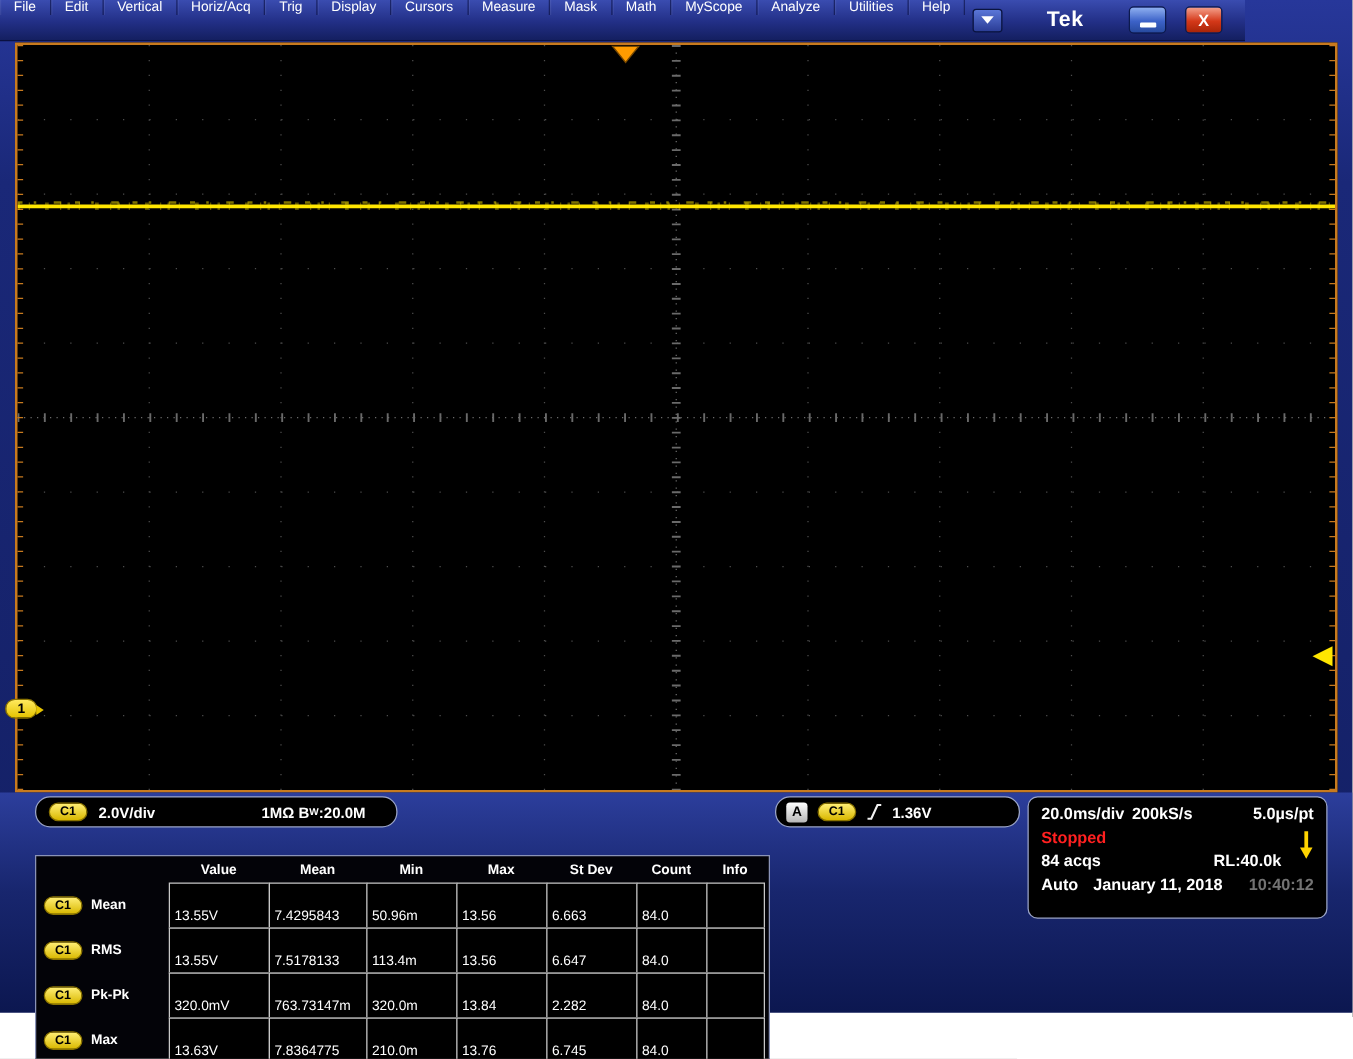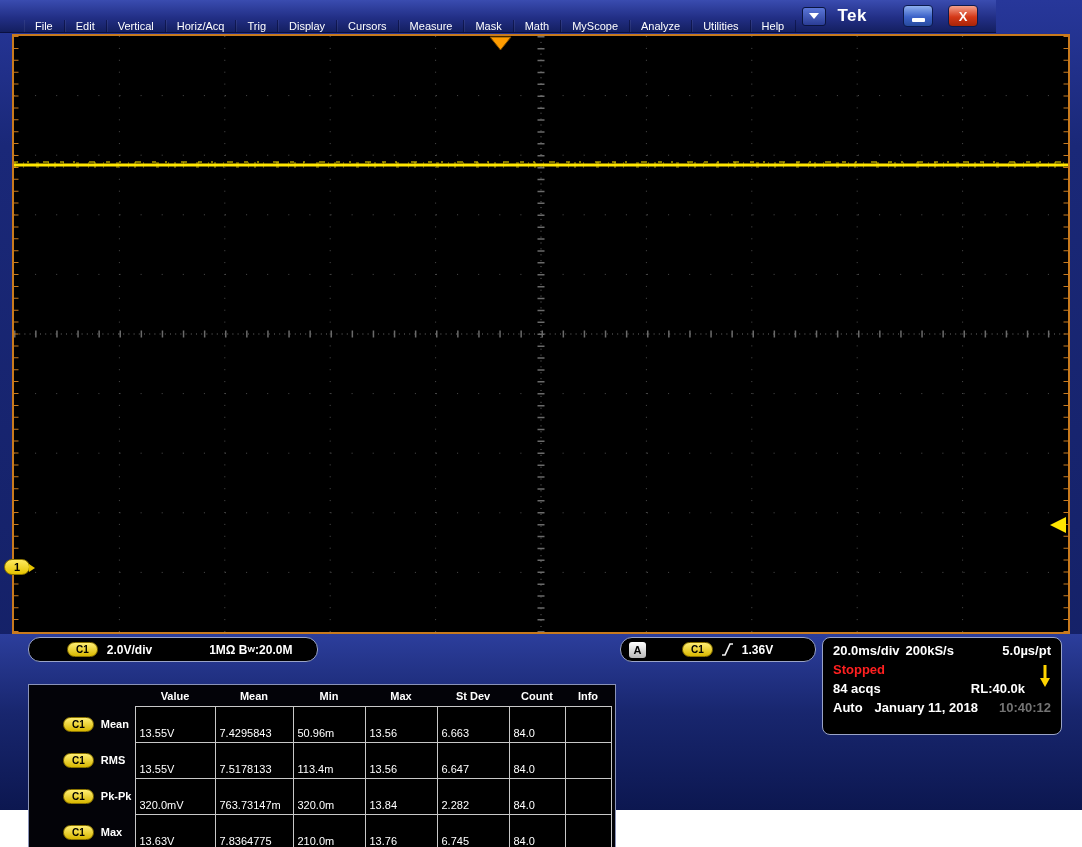--- a/index.html
+++ b/index.html
@@ -4,21 +4,21 @@
 <style>
   * { box-sizing: border-box; margin: 0; padding: 0; }
   body { font-family: "Liberation Sans", sans-serif; background:#fff; }
   .screen { position:relative; width:1082px; height:847px; background:#fff; overflow:hidden; }
   .app-bg { position:absolute; top:0; left:0; width:1082px; height:810px;
             background:linear-gradient(180deg,#27379a 0%,#1a2878 18%,#131f63 100%); }
 
   
   .menubar { position:absolute; top:0; left:0; width:996px; height:33px;
              background:linear-gradient(180deg,#3a4cb0 0%,#222f86 55%,#141f60 100%);
-             display:flex; align-items:flex-end; border-bottom:1px solid #0a1040;padding-left:24px; }
+             display:flex; align-items:flex-start; border-bottom:1px solid #0a1040; }
   .menu-item { display:flex; align-items:center; padding:0 11px; color:#fff; font-size:11px;
                border-right:1px solid rgba(5,10,50,.55); box-shadow:inset 1px 0 0 rgba(255,255,255,.07);
                cursor:default; white-space:nowrap; }
   .menu-dd-btn { align-self:center; margin-left:6px; width:24px; height:19px; border-radius:3px;
                  background:linear-gradient(180deg,#5a76d8,#2b3d96); border:1px solid #0a1440;
                  display:flex; align-items:center; justify-content:center; }
   .menu-dd-btn .tri { width:0; height:0; border-left:5px solid transparent; border-right:5px solid transparent;
                       border-top:6px solid #fff; }
   .menubar-spacer { flex:1; }
   .tek-logo { align-self:center; color:#fff; font-size:17px; font-weight:bold; letter-spacing:.5px; margin-right:36px; }
@@ -38,25 +38,25 @@
                border-radius:8px; color:#000; font-size:11px; font-weight:bold;
                display:flex; align-items:center; justify-content:center; z-index:3; }
   .ch-marker::after { content:""; position:absolute; right:-6px; top:4px; width:0; height:0;
                       border-top:4px solid transparent; border-bottom:4px solid transparent;
                       border-left:6px solid #e6c400; }
 
   
   .bottom { position:absolute; top:634px; left:0; width:1082px; height:176px;
             background:linear-gradient(180deg,#2c3e9c 0%,#18266e 45%,#0c1750 100%); }
   .pill { background:linear-gradient(180deg,#ffee74,#d9b800); border:1px solid #8a7300; border-radius:8px;
-          color:#000; font-size:10px; font-weight:bold; padding:1px 8px; line-height:11px;margin-left:28px; }
+          color:#000; font-size:10px; font-weight:bold; padding:1px 8px; line-height:11px; }
   .readout-box { position:absolute; background:#000; border:1px solid #9aa4c8; border-radius:12px;
                  display:flex; align-items:center; color:#fff; font-size:12px; font-weight:bold; }
   .vert-box { left:28px; top:3px; width:290px; height:25px; padding:0 10px; gap:9px; }
-  .bw-group { margin-left:48px; display:flex; align-items:center; }
+  .bw-group { margin-left:76px; display:flex; align-items:center; }
   .bw-sub { font-size:8px; }
   .trig-box { left:620px; top:3px; width:196px; height:25px; padding:0 8px; gap:8px; }
   .src-box { width:17px; height:16px; border-radius:3px; background:linear-gradient(180deg,#ffffff,#b8b8b8);
              color:#000; font-size:11px; font-weight:bold; display:flex; align-items:center; justify-content:center; }
 
   .horiz-box { position:absolute; left:822px; top:3px; width:240px; height:98px; background:#000;
                border:1px solid #9aa4c8; border-radius:8px; padding:5px 10px 4px 10px;
                color:#fff; font-size:13px; font-weight:bold; }
   .h-line { display:flex; align-items:center; margin-bottom:4px; }
   .stopped { color:#ff2020; }

